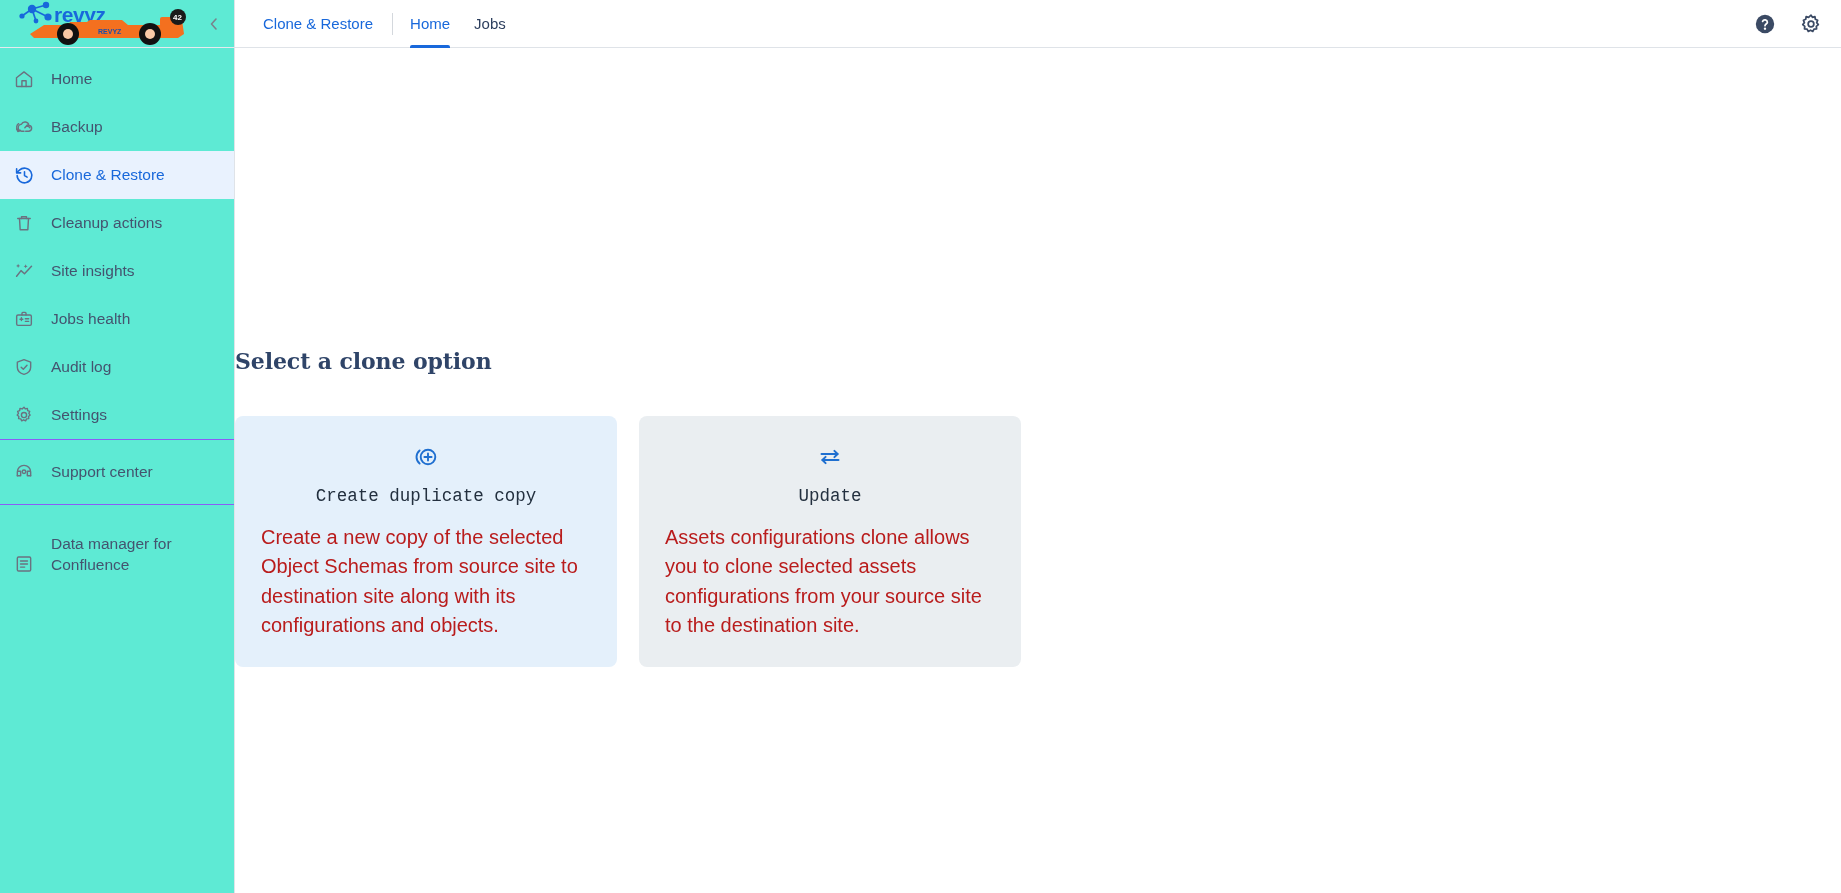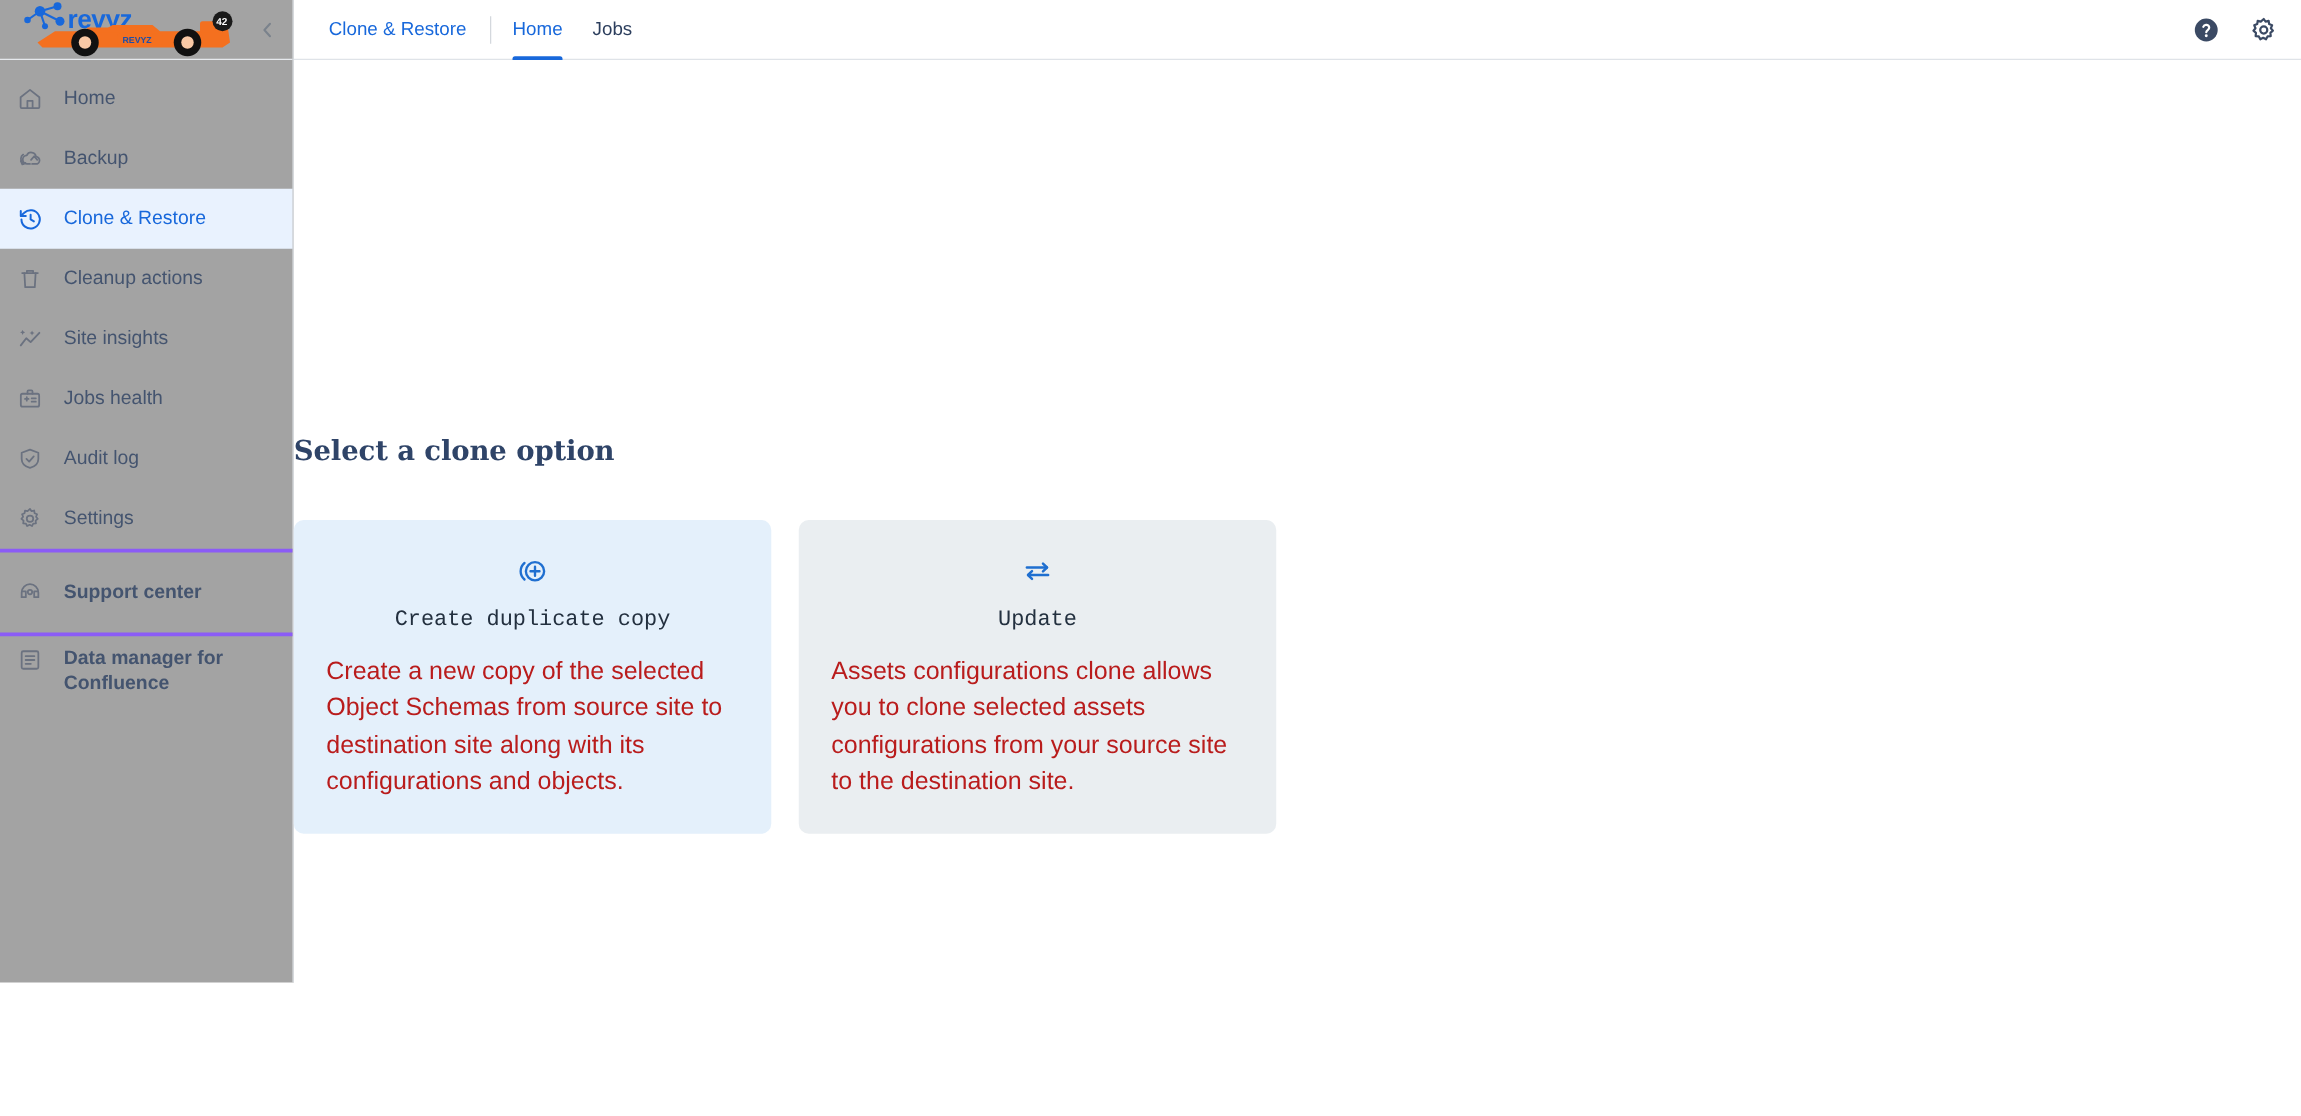--- a/index.html
+++ b/index.html
@@ -6,22 +6,22 @@
   html, body {
     width: 1841px; height: 893px;
     background: #ffffff;
     font-family: "Liberation Sans", sans-serif;
     overflow: hidden;
   }
   .app { display: flex; width: 1841px; height: 893px; position: relative; }
 
   
   .sidebar {
-    width: 235px; height: 786px;
-    background: #a3a3a3;
+    width: 235px; height: 893px;
+    background: #5eead4;
     border-right: 1px solid #dfe3e8;
     display: flex; flex-direction: column;
     flex: 0 0 235px;
     position: relative;
   }
   .sidebar-head {
     height: 48px;
     display: flex; align-items: center; justify-content: space-between;
     border-bottom: 1px solid #e6e9ed;
     padding: 0 8px 0 10px;
@@ -31,41 +31,41 @@
   .logo-svg { position: absolute; left: 0; top: -1px; }
   .collapse-btn {
     width: 24px; height: 24px;
     display: flex; align-items: center; justify-content: center;
     cursor: pointer; color: #7a828c;
     font-size: 15px; line-height: 1;
     background: none; border: none;
   }
 
   .nav-group { padding: 7px 0 0 0; }
-  .nav-group.divided { border-top: 3px solid #8b5cf6; padding-top: 8px; padding-bottom: 8px; font-weight: bold; }
+  .nav-group.divided { border-top: 1px solid #8b5cf6; padding-top: 8px; padding-bottom: 8px; }
   .nav-item {
     display: flex; align-items: center;
     gap: 16px;
     height: 48px;
     padding: 0 14px 0 13px;
     cursor: pointer;
     color: #44546f;
     font-size: 15.5px;
     text-decoration: none;
   }
   .nav-item .ico {
     width: 22px; height: 22px;
     display: flex; align-items: center; justify-content: center;
     flex: 0 0 22px;
     color: #6b7280;
   }
   .nav-item .ico svg { display: block; }
   .nav-item.active { background: #e9f2fe; color: #1868db; }
   .nav-item.active .ico { color: #1868db; }
-  .nav-item.multiline { height: 62px; align-items: flex-start; }
+  .nav-item.multiline { height: 62px; align-items: flex-end; }
   .nav-item .lbl { line-height: 1.32; }
   .nav-item.multiline .lbl { max-width: 130px; }
 
   
   .main { flex: 1 1 auto; display: flex; flex-direction: column; min-width: 0; background:#fff; }
   .topbar {
     height: 48px;
     border-bottom: 1px solid #dfe3e8;
     display: flex; align-items: center;
     padding: 0 18px 0 26px;

